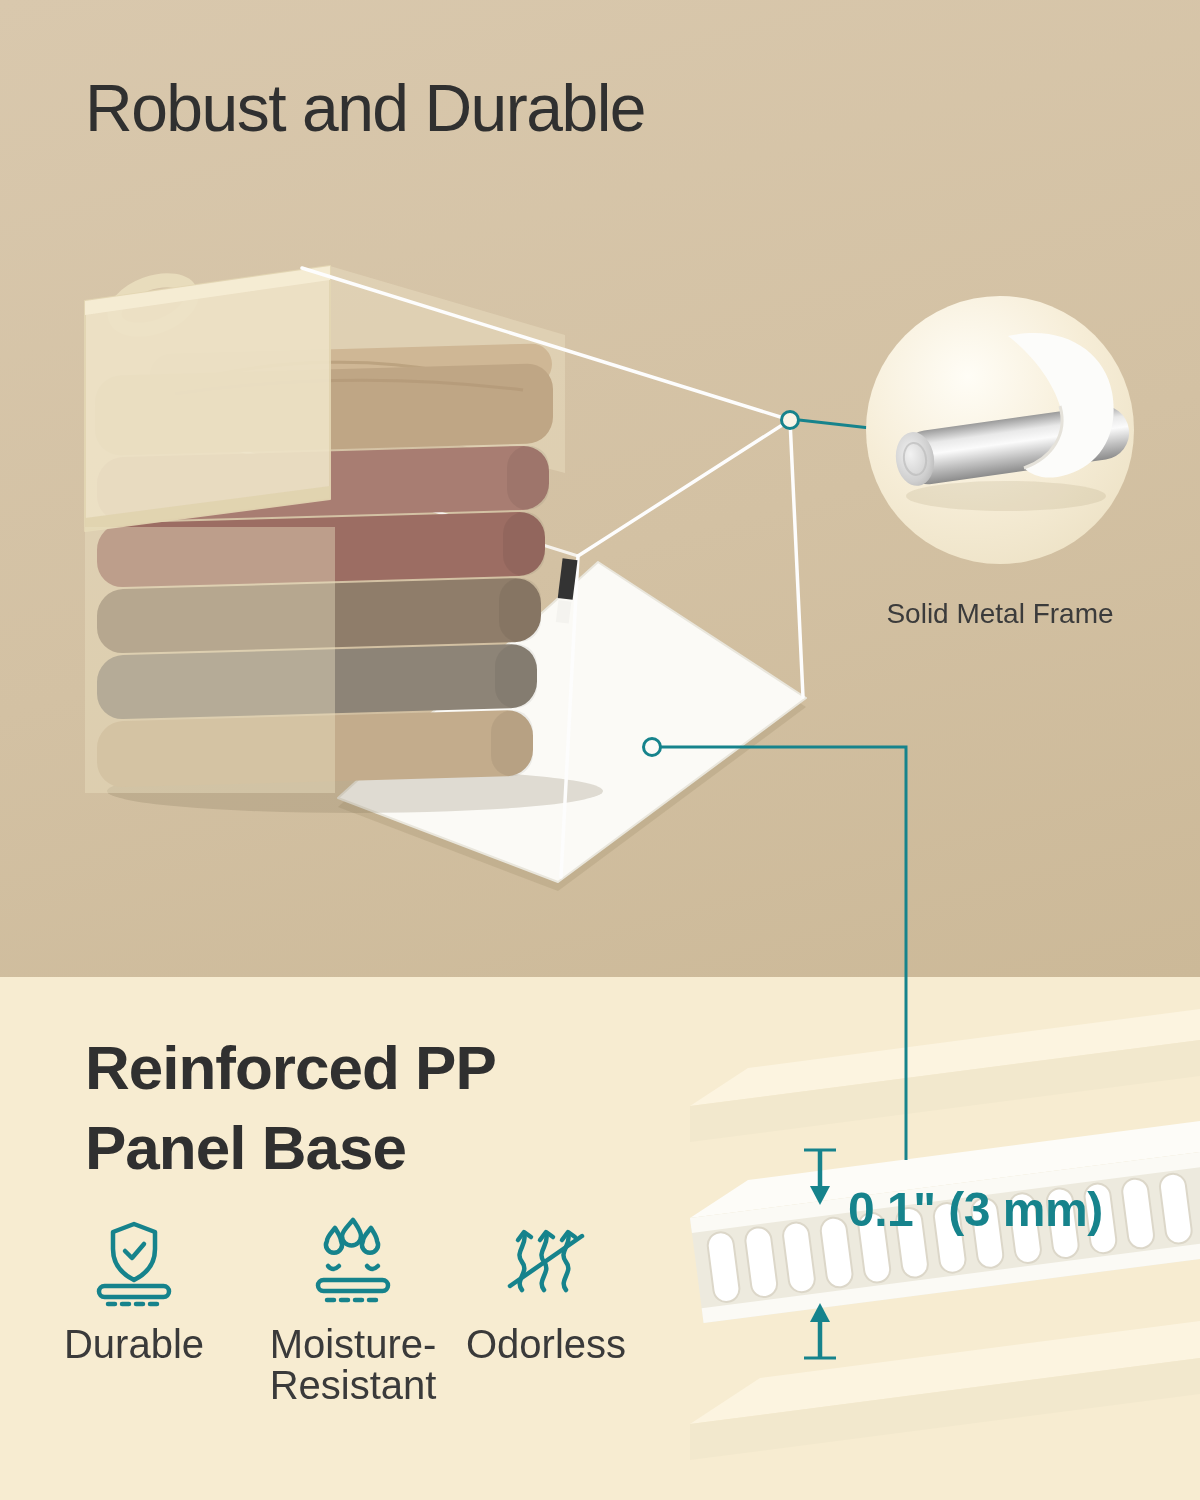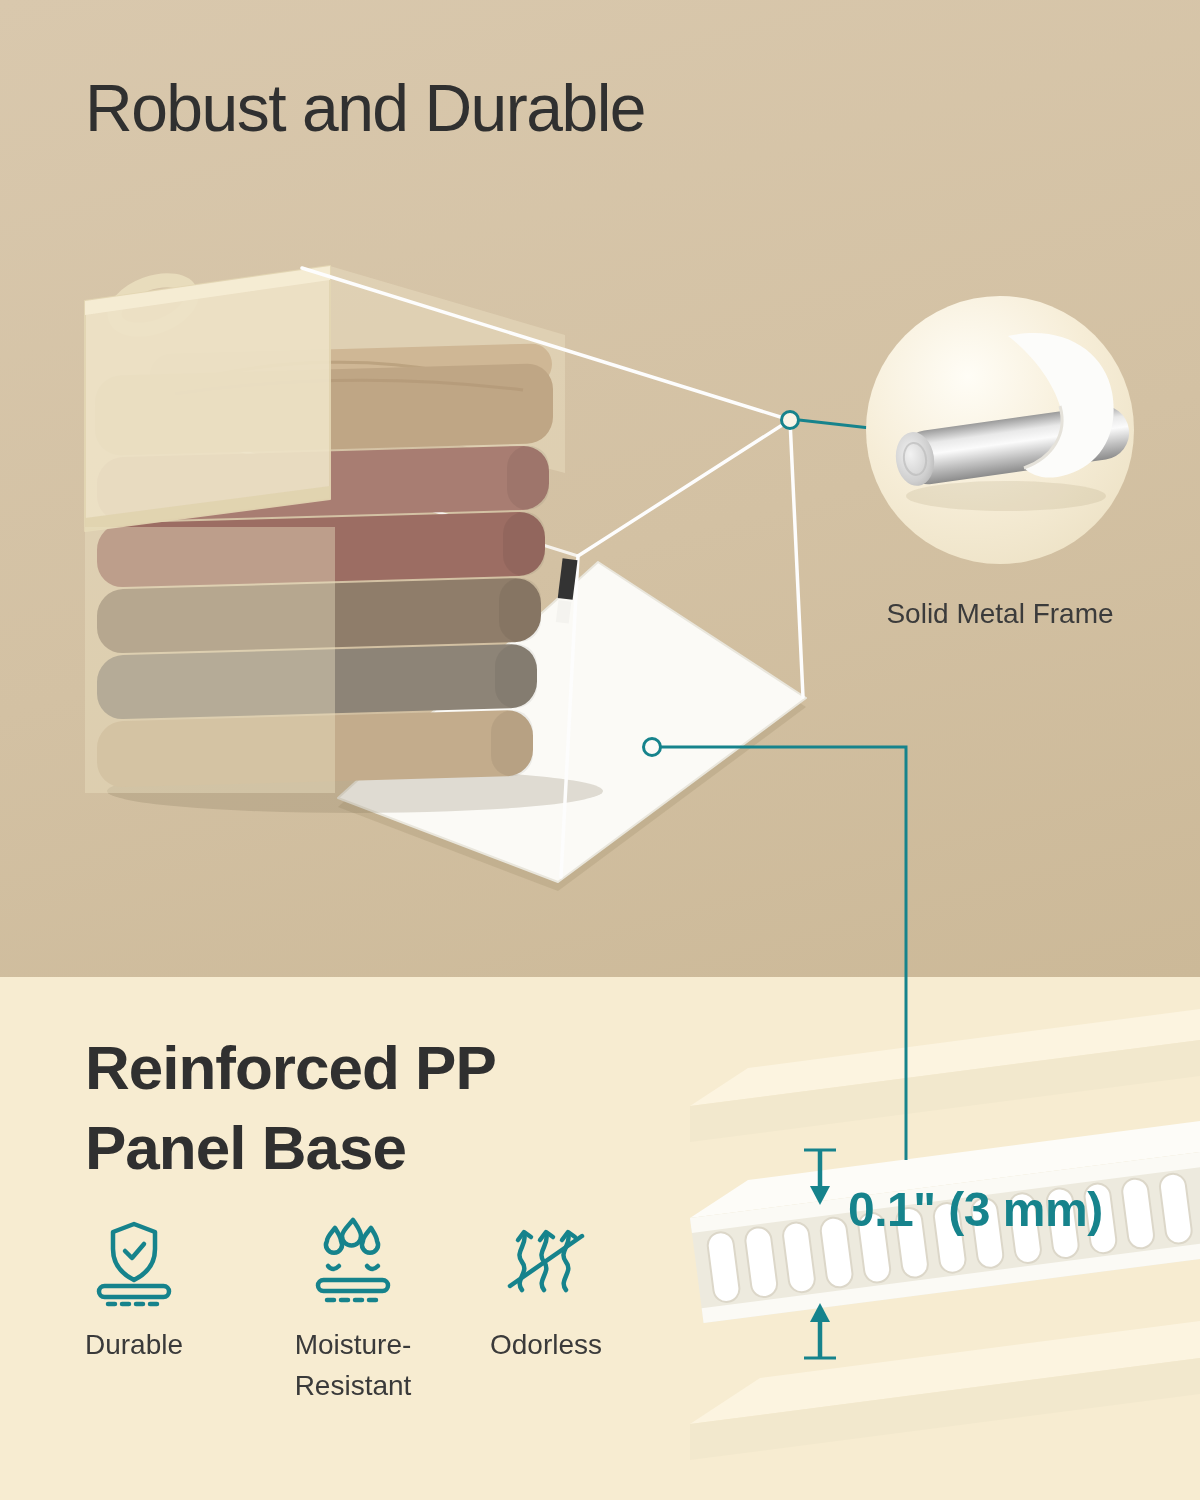--- a/index.html
+++ b/index.html
@@ -38,21 +38,21 @@
     position:absolute; left:866px; top:598px; width:268px; text-align:center;
     font-size:28px; font-weight:400; color:#3b3b3b;
   }
   .feature {
     position:absolute; top:1216px; width:224px;
     display:flex; flex-direction:column; align-items:center;
   }
   .feature-icon { width:96px; height:96px; }
   .feature-label {
     margin-top:12px; text-align:center;
-    font-size:28px; line-height:41px; font-weight:500; color:#3a3a3a;
+    font-size:40px; line-height:41px; font-weight:500; color:#3a3a3a;
     white-space:pre-line;
   }
   .measurement {
     position:absolute; left:848px; top:1182px;
     font-size:48px; font-weight:700; color:#16838c; letter-spacing:-0.5px;
   }
 </style>
 </head>
 <body>
 

